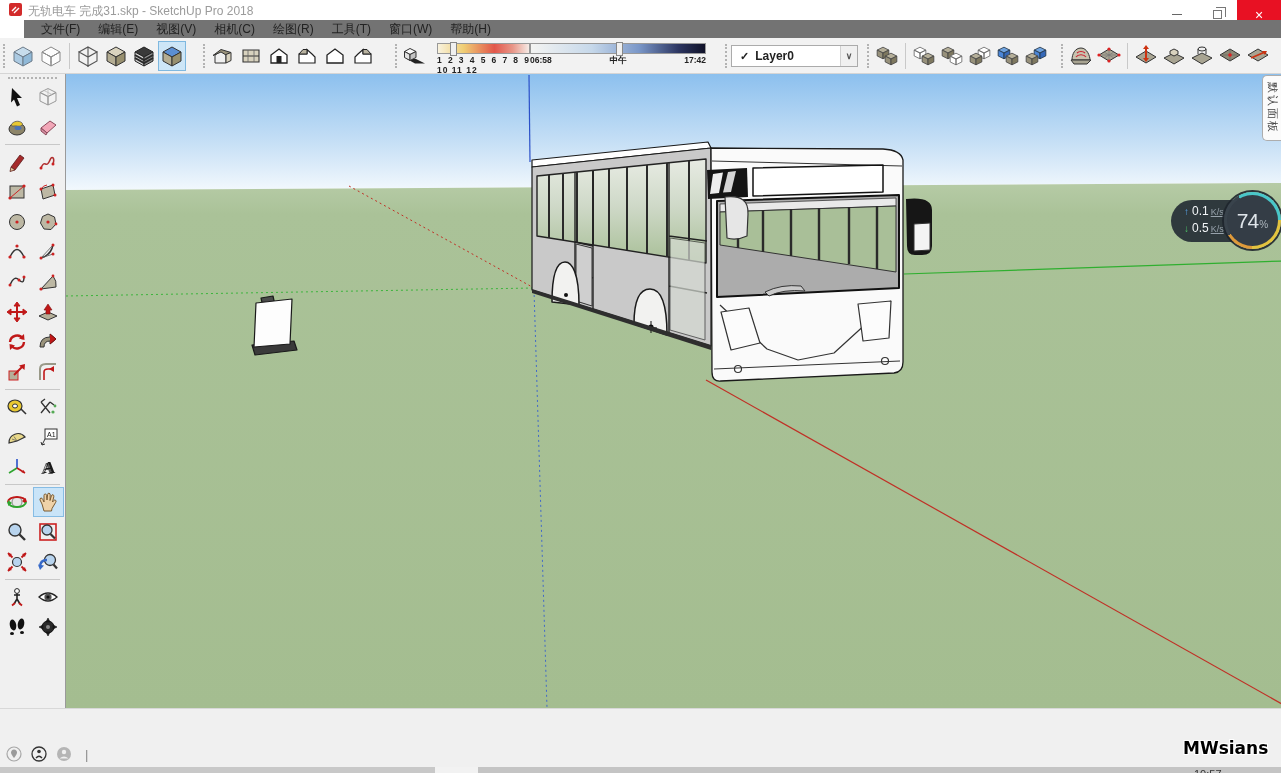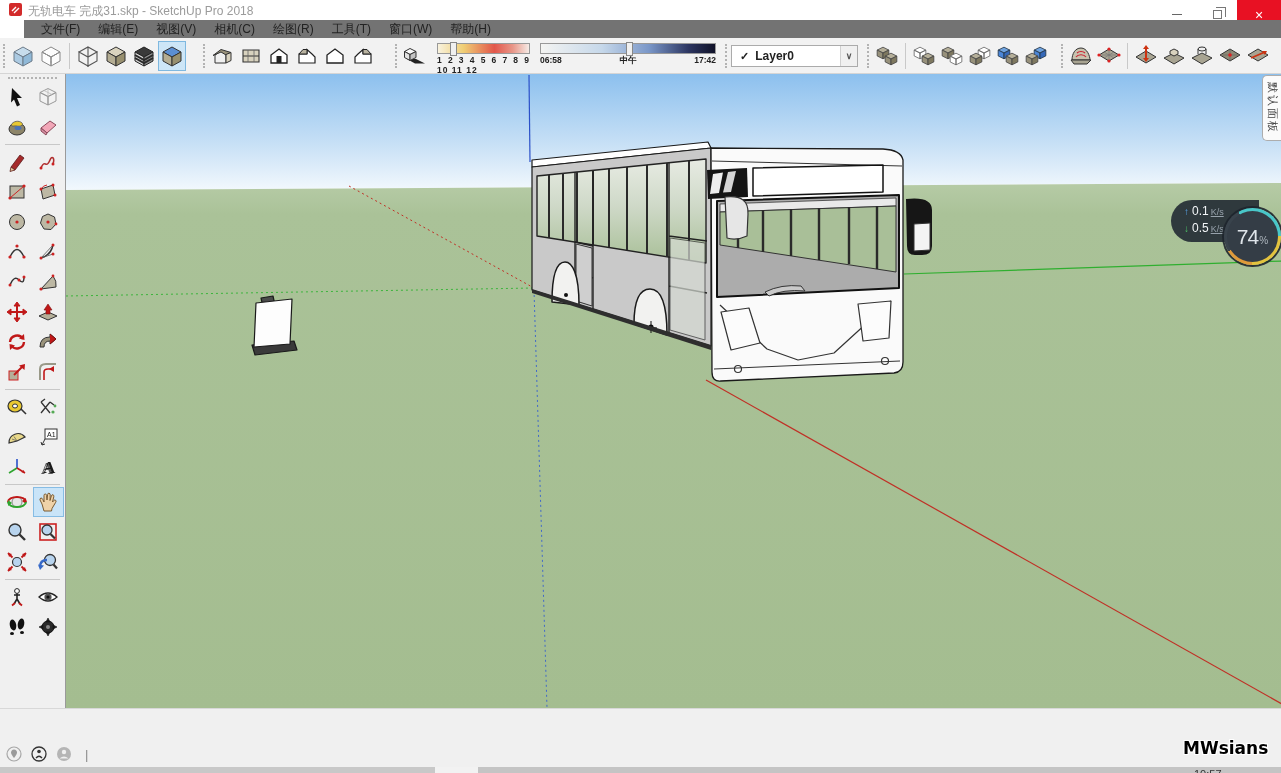--- a/index.html
+++ b/index.html
@@ -55,21 +55,21 @@
     writing-mode:vertical-rl; text-orientation:sideways; font-size:11px; color:#444;
     display:flex; align-items:center; justify-content:center; letter-spacing:2px; }
   
   .net-pill { position:absolute; left:1171px; top:200px; width:88px; height:42px; background:rgba(38,46,54,.93);
     border-radius:21px 0 0 21px; color:#fff; padding:4px 0 0 13px; }
   .net-row { display:flex; align-items:baseline; height:17px; }
   .net-arrow-up { color:#5AA7F0; font-size:10px; margin-right:3px; }
   .net-arrow-down { color:#4CC366; font-size:10px; margin-right:3px; }
   .net-val { font-size:12px; font-weight:normal; color:#F2F5F7; }
   .net-unit { font-size:9px; color:#97A2AB; margin-left:2px;text-decoration:underline; }
-  .net-gauge { position:absolute; left:1224px; top:208px; width:57px; height:57px; border-radius:50%;
+  .net-gauge { position:absolute; left:1224px; top:192px; width:57px; height:57px; border-radius:50%;
     background:conic-gradient(from -30deg, #49C7C9 0 118deg, #E3C33E 118deg 210deg, #DF9A3A 210deg 268deg, #39434C 268deg 360deg);
     box-shadow:0 0 0 2px rgba(30,37,44,.9);text-align:right; }
   .gauge-core { position:absolute; inset:3px; border-radius:50%; background:#343D46;
     display:flex; align-items:center; justify-content:center; }
   .gauge-num { font-size:21px; color:#DFE5EA; letter-spacing:-1px; }
   .gauge-pct { font-size:10px; color:#AEB7BE; margin:8px 0 0 1px; }
   
   .statusbar { position:absolute; left:0; top:708px; width:1281px; height:59px; background:#F0F0F0; border-top:1px solid #D8D8D8; }
   .meas-panel { position:absolute; left:530px; top:1px; width:265px; height:31px; background:#F6F6F6;
     border:1px solid #E0E0E0; display:flex; align-items:center; }
@@ -234,21 +234,21 @@
         </svg>
       </div>
       <div class="slider" style="width:93px; margin-left:8px">
         <div class="slider-bar" style="background:linear-gradient(90deg,#F8F2DE 0%,#F0CE74 28%,#E2574B 62%,#E89688 82%,#F6EBE6 100%)">
           <div class="slider-thumb" style="left:13%"></div>
         </div>
         <div class="slider-labels">
           <span style="width:100%; text-align:justify; letter-spacing:1px;">1 2 3 4 5 6 7 8 9 10 11 12</span>
         </div>
       </div>
-      <div class="slider" style="width:176px; margin-left:10px">
+      <div class="slider" style="width:176px; ">
         <div class="slider-bar" style="background:linear-gradient(90deg,#F4F4F2 0%,#C6D8EA 35%,#7A97C8 62%,#2C3560 85%,#101228 100%)">
           <div class="slider-thumb" style="left:49%"></div>
         </div>
         <div class="slider-labels">
           <span>06:58</span>
           <span>中午</span>
           <span>17:42</span>
         </div>
       </div>
     </div>

